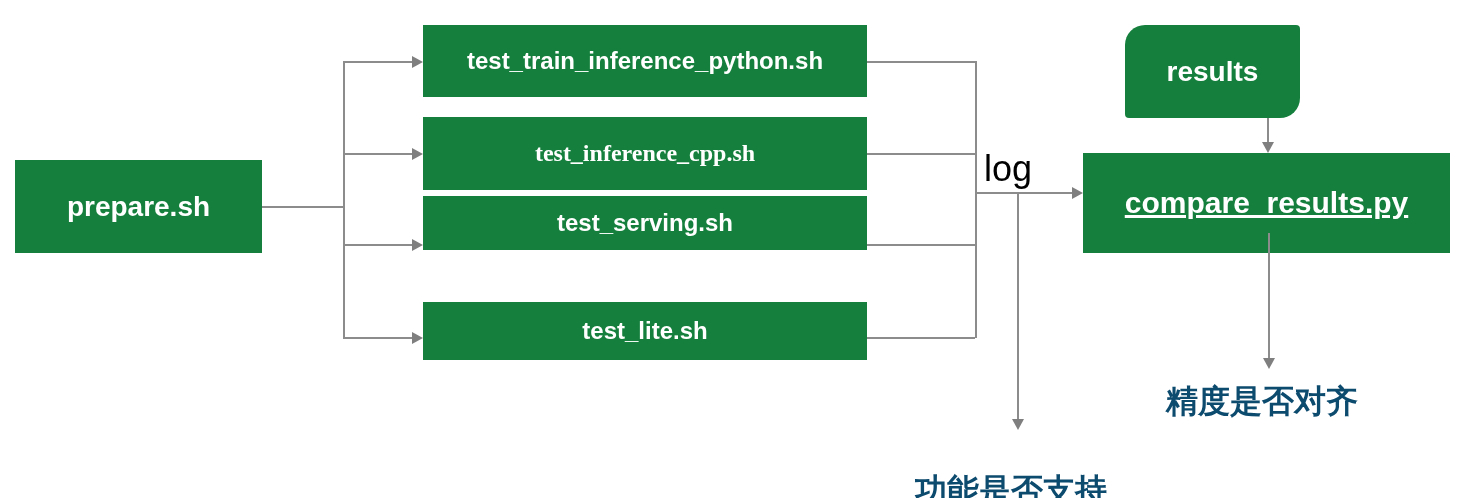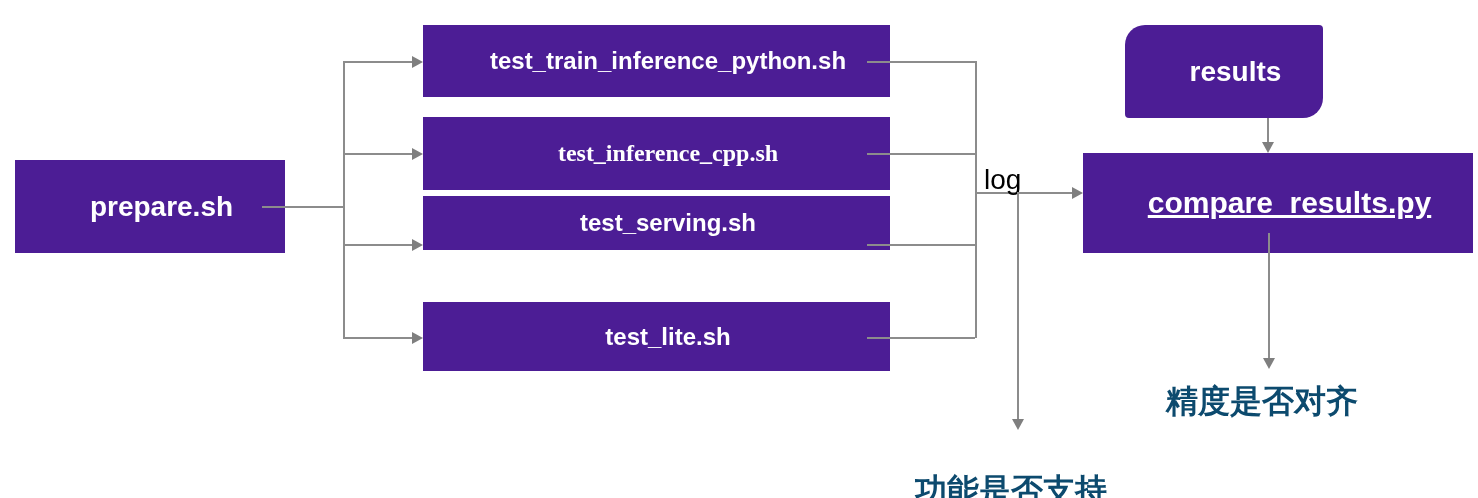--- a/index.html
+++ b/index.html
@@ -5,47 +5,46 @@
   html,body{margin:0;padding:0;background:#ffffff;}
   #canvas{
     position:relative;
     width:1478px;height:498px;
     background:#ffffff;
     font-family:"Liberation Sans", sans-serif;
     overflow:hidden;
   }
   .node{
     position:absolute;
-    background:#4c1d95;
+    background:#15803d;
     color:#ffffff;
     display:flex;align-items:center;justify-content:center;
     font-weight:bold;
     text-align:center;
     font-family:"Liberation Sans", sans-serif;
-    padding-left:23px;
   }
   .node-prepare{left:15px;top:160px;width:247px;height:93px;font-size:28px;}
   .node-test{left:423px;width:444px;font-size:24px;}
   .node-test1{top:25px;height:72px;}
   .node-test2{top:117px;height:73px;font-family:Liberation Serif, serif;}
   .node-test3{top:196px;height:54px;}
-  .node-test4{top:302px;height:69px;}
+  .node-test4{top:302px;height:58px;}
   .node-compare{left:1083px;top:153px;width:367px;height:100px;font-size:30px;text-decoration:underline;}
   .node-results{left:1125px;top:25px;width:175px;height:93px;font-size:28px;border-radius:20px 4px 20px 4px;}
   .hline{position:absolute;height:1.5px;background:#8c8c8c;}
   .vline{position:absolute;width:1.5px;background:#8c8c8c;}
   .arr-r{position:absolute;width:0;height:0;
     border-top:6px solid transparent;border-bottom:6px solid transparent;
     border-left:11px solid #7f7f7f;}
   .arr-d{position:absolute;width:0;height:0;
     border-left:6px solid transparent;border-right:6px solid transparent;
     border-top:11px solid #7f7f7f;}
   .edge-label{
     position:absolute;left:984px;top:148px;
-    font-size:28px;color:#000000;font-weight:normal;margin-top:16px;
+    font-size:36px;color:#000000;font-weight:normal;
   }
   .outcome{
     position:absolute;
     color:#0c4a6e;font-weight:bold;font-size:32px;white-space:nowrap;
   }
   .outcome-function{left:915px;top:440px;margin-top:29px;}
   .outcome-precision{left:1166px;top:380px;}
 </style>
 </head>
 <body>

